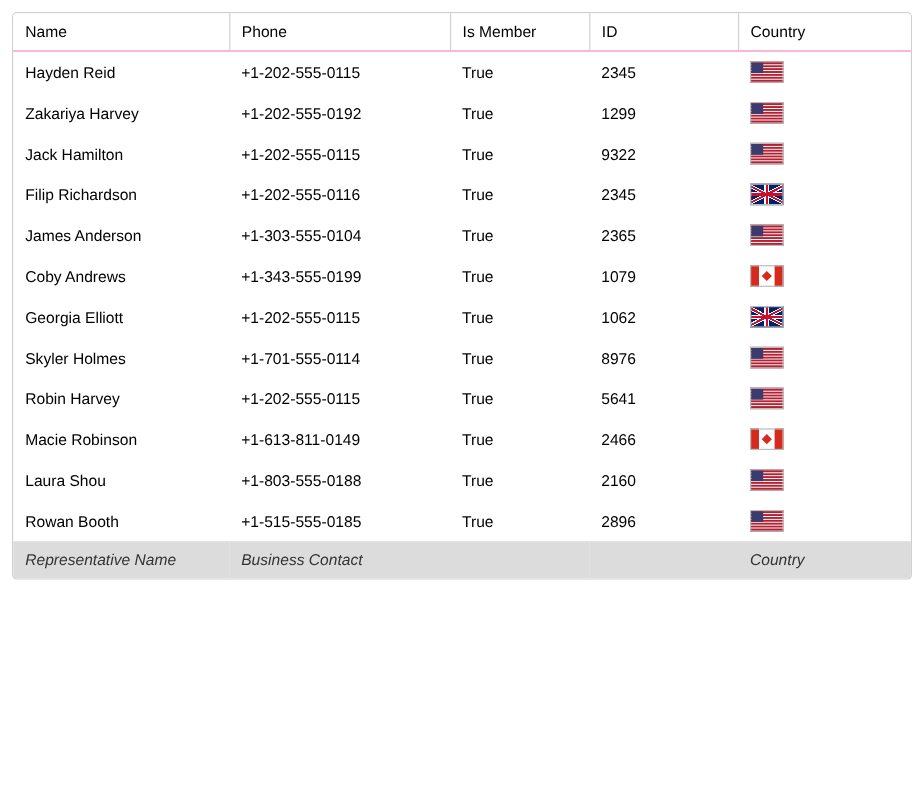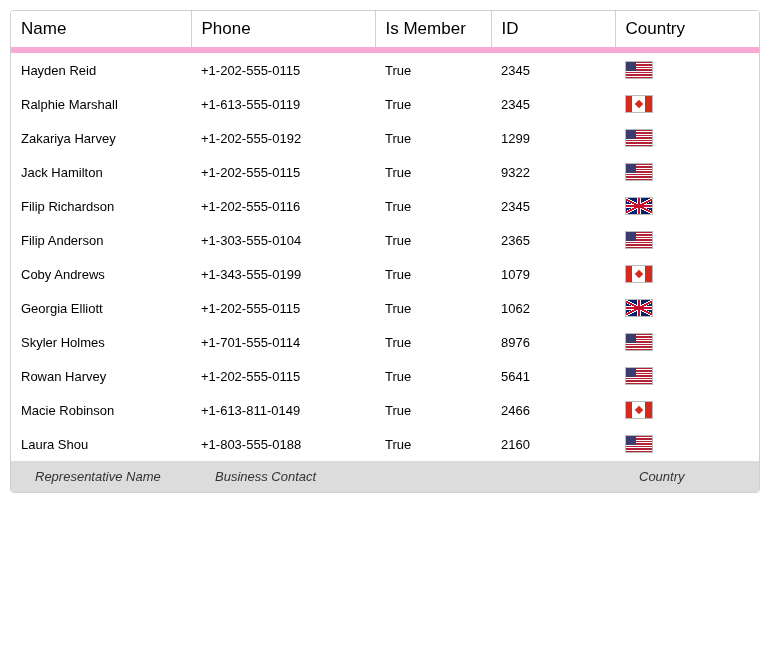--- a/index.html
+++ b/index.html
@@ -19,33 +19,33 @@
   }
   table {
     width: 100%;
     border-collapse: collapse;
     table-layout: fixed;
   }
   thead th {
     text-align: left;
     font-weight: 400;
     padding: 8px 10px;
-    border-bottom: 6px solid #f9a8d4;
+    border-bottom: 1px solid #f9a8d4;
     border-right: 1px solid #d0d0d0;
     background: #fff;
-    font-size: 17px;
+    font-size: 13px;
   }
   thead th:last-child { border-right: none; }
   tbody td {
     padding: 8px 10px;
     font-size: 13px;
     vertical-align: middle;
   }
   tfoot td {
-    padding: 8px 24px;
+    padding: 8px 10px;
     background: #dcdcdc;
     font-style: italic;
     font-size: 13px;
     color: #333;
     margin-top: 38px;
   }
   .flag {
     display: inline-block;
     width: 28px;
     height: 18px;
@@ -151,27 +151,20 @@
     </thead>
     <tbody id="rows">
         <tr>
           <td>Hayden Reid</td>
           <td>+1-202-555-0115</td>
           <td>True</td>
           <td>2345</td>
           <td><span class="flag flag-us"></span></td>
         </tr>
         <tr>
-          <td>Ralphie Marshall</td>
-          <td>+1-613-555-0119</td>
-          <td>True</td>
-          <td>2345</td>
-          <td><span class="flag flag-ca"></span></td>
-        </tr>
-        <tr>
           <td>Zakariya Harvey</td>
           <td>+1-202-555-0192</td>
           <td>True</td>
           <td>1299</td>
           <td><span class="flag flag-us"></span></td>
         </tr>
         <tr>
           <td>Jack Hamilton</td>
           <td>+1-202-555-0115</td>
           <td>True</td>
@@ -179,21 +172,21 @@
           <td><span class="flag flag-us"></span></td>
         </tr>
         <tr>
           <td>Filip Richardson</td>
           <td>+1-202-555-0116</td>
           <td>True</td>
           <td>2345</td>
           <td><span class="flag flag-gb"></span></td>
         </tr>
         <tr>
-          <td>Filip Anderson</td>
+          <td>James Anderson</td>
           <td>+1-303-555-0104</td>
           <td>True</td>
           <td>2365</td>
           <td><span class="flag flag-us"></span></td>
         </tr>
         <tr>
           <td>Coby Andrews</td>
           <td>+1-343-555-0199</td>
           <td>True</td>
           <td>1079</td>
@@ -207,38 +200,45 @@
           <td><span class="flag flag-gb"></span></td>
         </tr>
         <tr>
           <td>Skyler Holmes</td>
           <td>+1-701-555-0114</td>
           <td>True</td>
           <td>8976</td>
           <td><span class="flag flag-us"></span></td>
         </tr>
         <tr>
-          <td>Rowan Harvey</td>
+          <td>Robin Harvey</td>
           <td>+1-202-555-0115</td>
           <td>True</td>
           <td>5641</td>
           <td><span class="flag flag-us"></span></td>
         </tr>
         <tr>
           <td>Macie Robinson</td>
           <td>+1-613-811-0149</td>
           <td>True</td>
           <td>2466</td>
           <td><span class="flag flag-ca"></span></td>
         </tr>
         <tr>
           <td>Laura Shou</td>
           <td>+1-803-555-0188</td>
           <td>True</td>
           <td>2160</td>
+          <td><span class="flag flag-us"></span></td>
+        </tr>
+        <tr>
+          <td>Rowan Booth</td>
+          <td>+1-515-555-0185</td>
+          <td>True</td>
+          <td>2896</td>
           <td><span class="flag flag-us"></span></td>
         </tr>
       </tbody>
     <tfoot>
       <tr>
         <td>Representative Name</td>
         <td>Business Contact</td>
         <td></td>
         <td></td>
         <td>Country</td>

